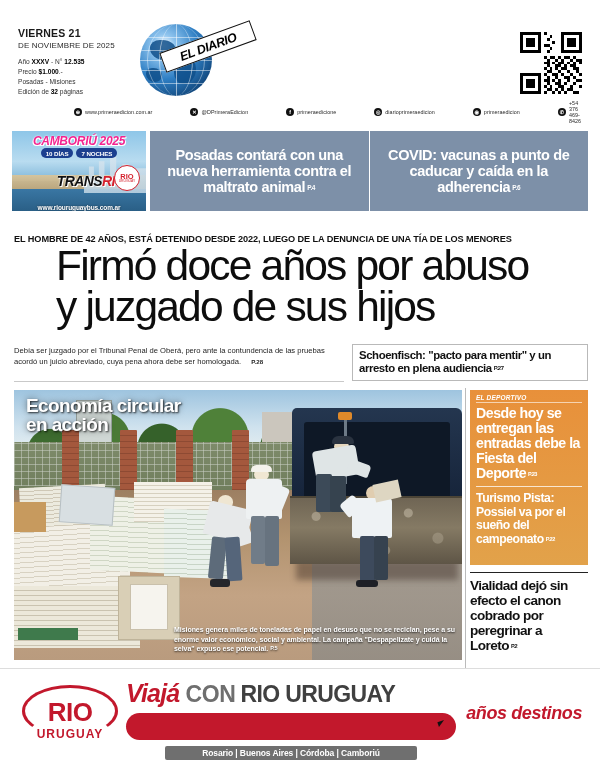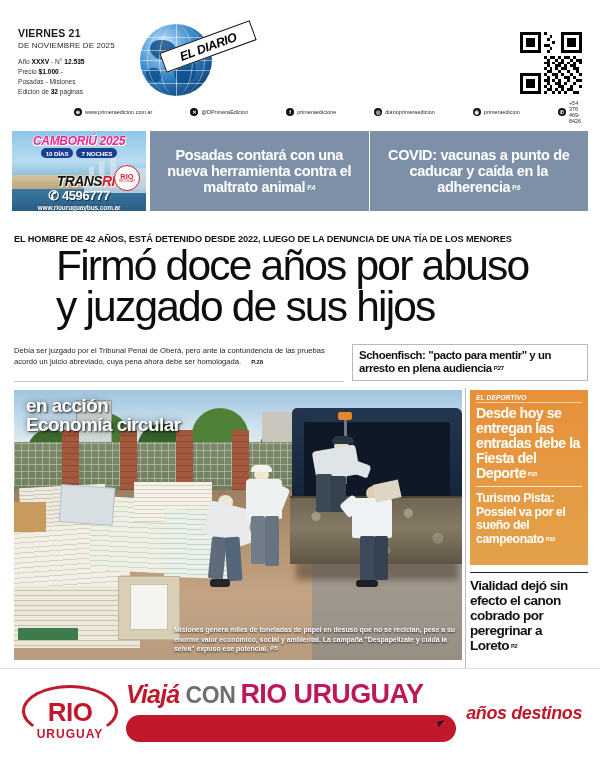--- a/index.html
+++ b/index.html
@@ -203,21 +203,21 @@
   .rio-logo .arc { position:absolute; left:0; top:0; width:96px; height:52px;
       border:3px solid #c2182c; border-radius:50%; border-bottom-color:transparent; }
   .rio-logo .rio { position:absolute; left:0; top:12px; width:96px; text-align:center;
       font-size:26px; font-weight:bold; color:#c2182c; letter-spacing:-.5px; }
   .rio-logo .uy { position:absolute; left:0; top:42px; width:96px; text-align:center;
       font-size:12px; font-weight:bold; color:#c2182c; letter-spacing:1px; }
 
   .ad-mid { position:absolute; left:126px; top:10px; width:330px; }
   .ad-mid .l1 { font-size:25px; font-weight:bold; color:#c2182c; font-style:italic; letter-spacing:-.8px; display:inline-block; }
   .ad-mid .l1b { font-size:23px; font-weight:bold; color:#6f6f6f; letter-spacing:-.4px; margin-left:6px; }
-  .ad-mid .l1c { font-size:27px; font-weight:bold; color:#be185d; letter-spacing:-.6px; margin-left:5px; }
+  .ad-mid .l1c { font-size:23px; font-weight:bold; color:#404040; letter-spacing:-.6px; margin-left:5px; }
   .ad-mid .pillbar { margin-top:5px; background:#c2182c; border-radius:18px; height:27px;
       display:flex; align-items:center; justify-content:center; gap:10px; padding:0 14px; }
   .ad-mid .pillbar .a { color:#fff; font-size:14px; font-weight:bold; letter-spacing:-.4px; }
   .ad-mid .pillbar .b { color:#fff; font-size:17px; font-weight:bold; letter-spacing:-.5px; }
   .ad-mid .cities { margin:6px auto 0 auto; width:252px; background:#6f6f6f; border-radius:2px;
       color:#fff; font-size:8.5px; font-weight:bold; text-align:center; padding:2px 0; letter-spacing:-.1px; }
   .ad-sum { position:absolute; right:18px; top:34px; font-size:18px; font-style:italic; font-weight:bold;
       color:#c2182c; letter-spacing:-.4px; }
   .cursor { position:absolute; left:438px; top:52px; width:0; height:0;
       border-left:7px solid #111; border-bottom:5px solid transparent; transform: rotate(-18deg); }
@@ -395,21 +395,20 @@
         <span class="pill">10 DÍAS</span>
         <span class="pill">7 NOCHES</span>
       </div>
       <div class="brand">
         <span>TRANS</span><em>RIO</em>
       </div>
       <div class="riocirc">
         <b>RIO</b>
         <i>URUGUAY</i>
       </div>
-      <div class="phone">✆ <span>4596777</span></div>
       <div class="url">www.riouruguaybus.com.ar</div>
     </div>
 
     <div class="news2">
       <div class="cell">
         <h3><span>Posadas contará con una nueva herramienta contra el maltrato animal</span><span class="pg">P.4</span></h3>
       </div>
       <div class="cell">
         <h3><span>COVID: vacunas a punto de caducar y caída en la adherencia</span><span class="pg">P.6</span></h3>
       </div>
@@ -501,22 +500,22 @@
       <div class="p-body" style="left:0;top:12px;width:40px;height:40px;background:#eef2f4;"></div>
       <div class="p-body" style="left:-10px;top:12px;width:18px;height:16px;background:#eef2f4;transform:rotate(-40deg);"></div>
       <div class="p-leg" style="left:8px;top:50px;width:15px;height:46px;background:#3d4a5c;"></div>
       <div class="p-leg" style="left:22px;top:50px;width:14px;height:44px;background:#36424f;"></div>
       <div style="position:absolute;left:4px;top:94px;width:22px;height:7px;background:#1e2026;border-radius:3px;"></div>
     </div>
 
     <div style="position:absolute;left:360px;top:92px;width:26px;height:18px;background:#ded6c2;transform:rotate(-12deg);"></div>
 
     <div class="photo-title">
+      <div>Economía circular</div>
       <div>en acción</div>
-      <div>Economía circular</div>
     </div>
 
     <div class="photo-cap">
       <span>Misiones genera miles de toneladas de papel en desuso que no se reciclan, pese a su enorme valor económico, social y ambiental. La campaña "Despapelizate y cuidá la selva" expuso ese potencial.</span><span class="pg">P.5</span>
     </div>
   </div>
 
   <div class="vrule"></div>
 
   <div class="sports">
@@ -540,19 +539,20 @@
       <div class="rio">RIO</div>
       <div class="uy">URUGUAY</div>
     </div>
 
     <div class="ad-mid">
       <div>
         <span class="l1">Viajá</span><span class="l1b">CON</span><span class="l1c">RIO URUGUAY</span>
       </div>
       <div class="pillbar">
       </div>
+      <div class="cities">Rosario  |  Buenos Aires  |  Córdoba  |  Camboriú</div>
     </div>
 
     <div class="cursor"></div>
     <div class="ad-sum">años destinos</div>
   </div>
 
 </div>
 
 </body></html>

